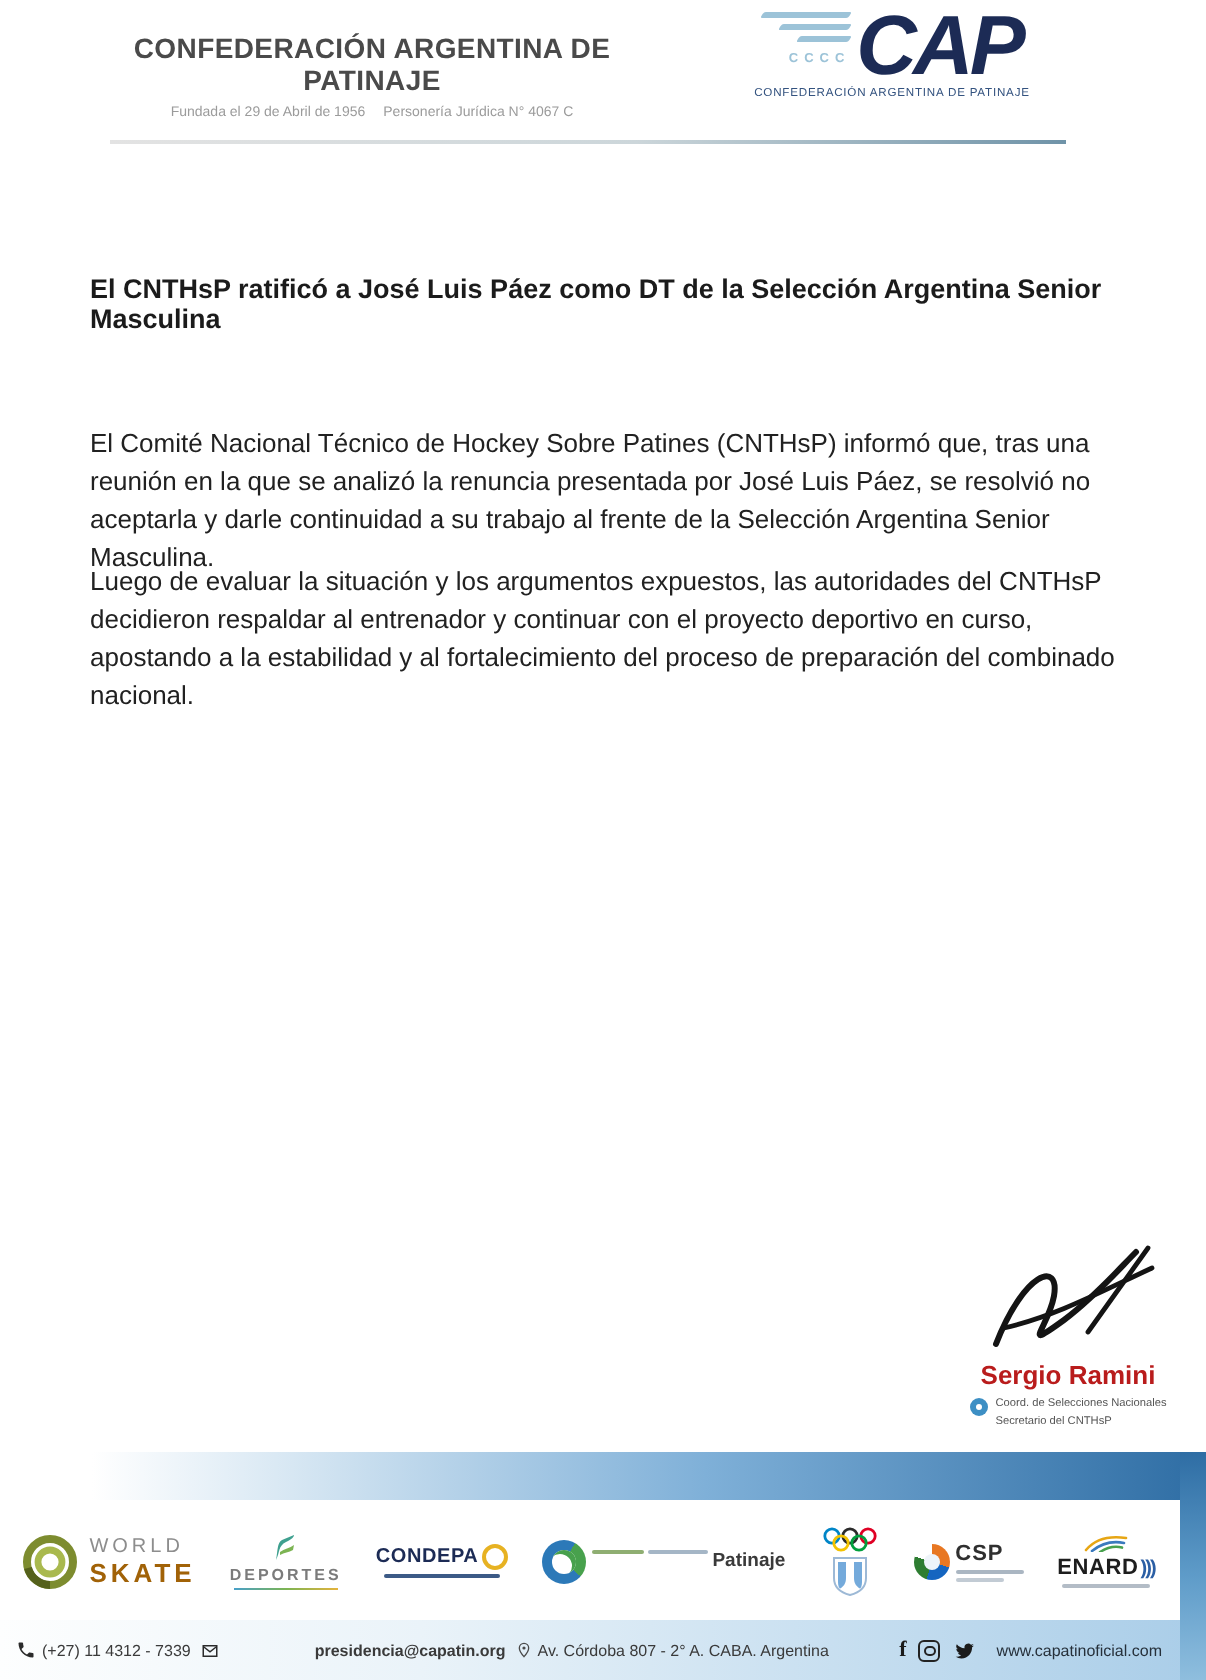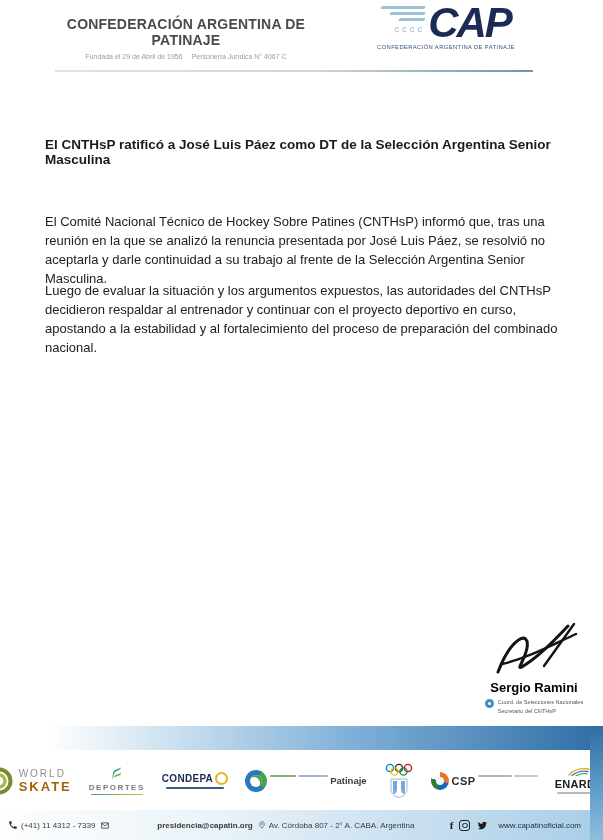--- a/index.html
+++ b/index.html
@@ -20,21 +20,21 @@
   .cap-acronym{font-size:42px;line-height:.85;font-style:italic;font-weight:800;color:#1c2b55;letter-spacing:-2px;}
   .cap-sub{margin-top:3px;font-size:5.8px;color:#33527f;letter-spacing:.4px;white-space:nowrap;}
   .header-divider{position:absolute;top:70px;left:55px;width:478px;height:2px;
     background:linear-gradient(90deg,#e3e3e3,#ccd6da 55%,#6f93a8);}
   
   .doc-title{position:absolute;left:45px;top:137px;width:530px;font-size:13.5px;font-weight:700;color:#1b1b1b;}
   .doc-p{position:absolute;left:45px;width:535px;font-size:13px;line-height:1.45;color:#212121;}
   .p1{top:200px}.p2{top:269px}
   
   .sig{position:absolute;left:468px;top:620px;width:132px;display:flex;flex-direction:column;align-items:center;}
-  .sig-name{font-size:13px;font-weight:700;color:#000000;margin-top:-2px;}
+  .sig-name{font-size:13px;font-weight:700;color:#b91c1c;margin-top:-2px;}
   .sig-role{display:flex;align-items:flex-start;gap:4px;margin-top:3px;}
   .sig-badge{width:9px;height:9px;border-radius:50%;background:#3d8fc4;position:relative;flex:0 0 auto;margin-top:1px;}
   .sig-badge::after{content:"";position:absolute;left:3px;top:3px;width:3px;height:3px;border-radius:50%;background:#fff;}
   .role-lines{font-size:5.6px;color:#555;line-height:1.6;text-align:left;}
   
   .grad-bar{position:absolute;top:726px;left:46px;right:0;height:24px;
     background:linear-gradient(90deg,#ffffff 0%,#d7e7f3 18%,#7fb0d8 55%,#2e6da4 100%);}
   .right-strip{position:absolute;top:726px;right:0;width:13px;height:114px;z-index:5;
     background:linear-gradient(180deg,#2e6da4 0%,#5f9cc9 55%,#8fbede 100%);}
   .logos{position:absolute;top:753px;left:2px;right:18px;height:55px;display:flex;align-items:center;justify-content:center;gap:17px;}
@@ -51,21 +51,21 @@
   .micro-bar{height:2px;background:#9aa7b5;border-radius:1px;}
   .pat-circle{width:22px;height:22px;border-radius:50%;flex:0 0 auto;
     background:conic-gradient(from 210deg,#2c79b8 0 50%,#48a14d 50% 78%,#2c79b8 78% 100%);position:relative;}
   .pat-circle::after{content:"";position:absolute;left:5px;top:5px;width:12px;height:12px;border-radius:50%;
     background:#fff;box-shadow:inset -2px 2px 0 #48a14d;}
   .pat-col{margin-left:3px;display:flex;flex-direction:row;align-items:flex-start;gap:2px;}
   .pat-name{font-size:9.5px;font-weight:700;color:#3a3a3a;}
   .csp-circle{width:18px;height:18px;border-radius:50%;flex:0 0 auto;
     background:conic-gradient(#e87722 0 30%,#1565c0 30% 55%,#2e7d32 55% 80%,#ffffff 80% 100%);position:relative;}
   .csp-circle::after{content:"";position:absolute;left:5px;top:5px;width:8px;height:8px;border-radius:50%;background:#eef4fa;}
-  .csp-col{margin-left:3px;display:flex;flex-direction:row;align-items:flex-start;gap:2px;}
+  .csp-col{margin-left:3px;display:flex;flex-direction:column;align-items:flex-start;gap:2px;}
   .csp-text{font-size:11px;font-weight:800;color:#2f2f2f;letter-spacing:.5px;}
   .enard-row{display:flex;align-items:baseline;}
   .enard-text{font-size:11px;font-weight:800;color:#1d1d1d;letter-spacing:.3px;}
   .enard-waves{font-size:10px;font-weight:800;color:#2b5fa5;letter-spacing:-1px;margin-left:1px;}
   .bottom-bar{position:absolute;top:810px;left:0;right:0;height:30px;z-index:3;
     background:linear-gradient(90deg,#fdfefe 0%,#eaf3f9 35%,#a9cde8 100%);
     display:flex;align-items:center;padding:0 22px 0 8px;box-sizing:border-box;gap:5px;
     font-size:8px;color:#3a3a3a;}
   .bb-item{display:flex;align-items:center;gap:3px;white-space:nowrap;}
   .bb-email{font-weight:600;margin-left:44px;}
@@ -207,21 +207,21 @@
     <div class="micro-bar" style="width:44px;background:#b3bcc6;"></div>
   </div>
 
 </div>
 
 <div class="bottom-bar">
   <span class="bb-item">
     <svg width="10" height="10" viewBox="0 0 24 24">
       <path fill="#2b2b2b" d="M6.6 10.8c1.4 2.8 3.8 5.1 6.6 6.6l2.2-2.2c.3-.3.7-.4 1-.2 1.2.4 2.4.6 3.6.6.6 0 1 .4 1 1V20c0 .6-.4 1-1 1C10.6 21 3 13.4 3 4c0-.6.4-1 1-1h3.5c.6 0 1 .4 1 1 0 1.3.2 2.5.6 3.6.1.3 0 .7-.2 1l-2.3 2.2z"></path>
     </svg>
-    <span>(+41) 11 4312 - 7339</span>
+    <span>(+27) 11 4312 - 7339</span>
   </span>
   <span class="bb-item">
     <svg width="10" height="9" viewBox="0 0 24 24">
       <path fill="none" stroke="#2b2b2b" stroke-width="2" d="M3 5h18v14H3z"></path>
       <path fill="none" stroke="#2b2b2b" stroke-width="2" d="M3 6l9 7 9-7"></path>
     </svg>
     <span class="bb-email">presidencia@capatin.org</span>
   </span>
   <span class="bb-item">
     <svg width="8" height="10" viewBox="0 0 24 24">

